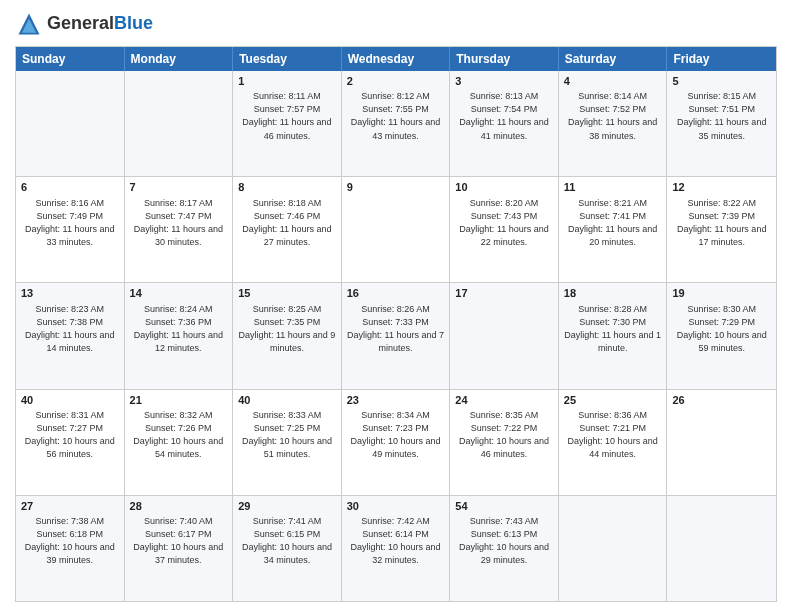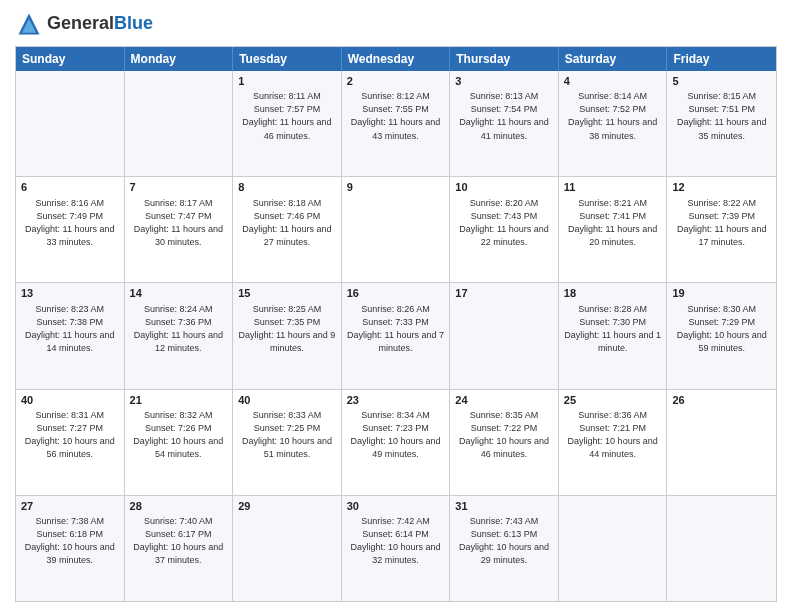--- a/index.html
+++ b/index.html
@@ -260,27 +260,28 @@
           <div class="cal-cell">
             <span class="day-num">27</span>
             <div class="cell-text">Sunrise: 7:38 AM<br>Sunset: 6:18 PM<br>Daylight: 10 hours and 39 minutes.</div>
           </div>
           <div class="cal-cell">
             <span class="day-num">28</span>
             <div class="cell-text">Sunrise: 7:40 AM<br>Sunset: 6:17 PM<br>Daylight: 10 hours and 37 minutes.</div>
           </div>
           <div class="cal-cell">
             <span class="day-num">29</span>
+            <div class="cell-text">Sunrise: 7:41 AM<br>Sunset: 6:15 PM<br>Daylight: 10 hours and 34 minutes.</div>
           </div>
           <div class="cal-cell">
             <span class="day-num">30</span>
             <div class="cell-text">Sunrise: 7:42 AM<br>Sunset: 6:14 PM<br>Daylight: 10 hours and 32 minutes.</div>
           </div>
           <div class="cal-cell">
-            <span class="day-num">31</span>
+            <span class="day-num">54</span>
             <div class="cell-text">Sunrise: 7:43 AM<br>Sunset: 6:13 PM<br>Daylight: 10 hours and 29 minutes.</div>
           </div>
           <div class="cal-cell empty"></div>
           <div class="cal-cell empty"></div>
         </div>
       </div>
   </div>
 </div>
 
 </body></html>

